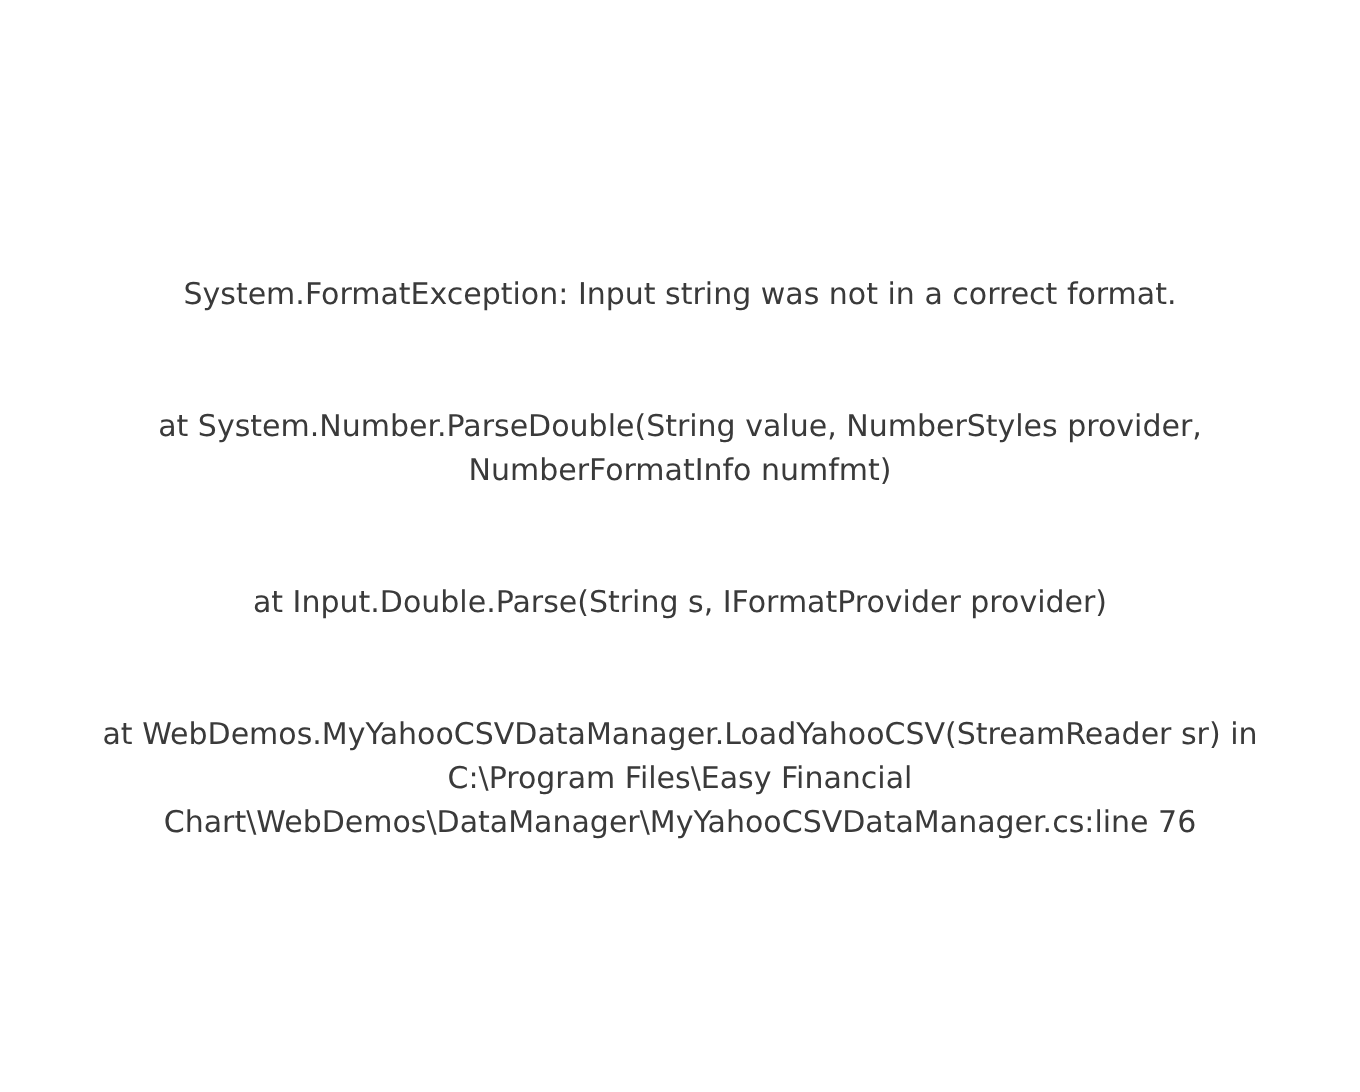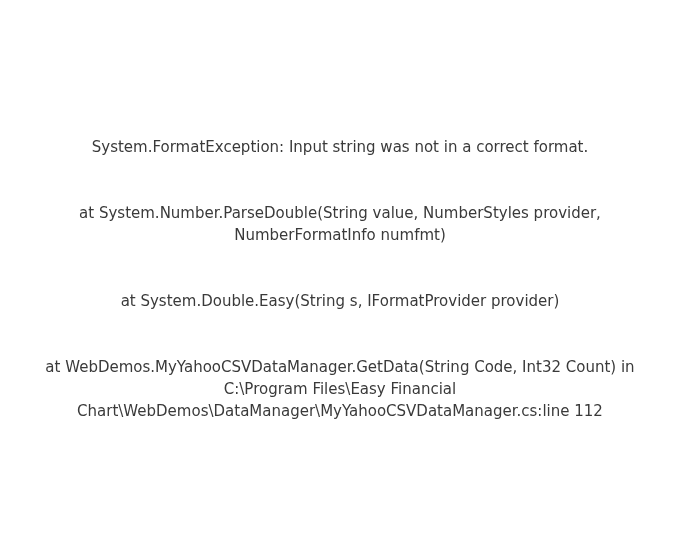--- a/index.html
+++ b/index.html
@@ -38,19 +38,19 @@
     display: block;
   }
 </style>
 </head>
 <body>
 
 <div class="page">
   <div class="error-block">
     <span class="error-line">System.FormatException: Input string was not in a correct format.</span>
     <span class="error-line">at System.Number.ParseDouble(String value, NumberStyles provider, NumberFormatInfo numfmt)</span>
-    <span class="error-line">at System.Double.Easy(String s, IFormatProvider provider)</span>
-    <span class="error-line">at WebDemos.MyYahooCSVDataManager.GetData(String Code, Int32 Count) in C:\Program Files\Easy Financial Chart\WebDemos\DataManager\MyYahooCSVDataManager.cs:line 112</span>
+    <span class="error-line">at Input.Double.Parse(String s, IFormatProvider provider)</span>
+    <span class="error-line">at WebDemos.MyYahooCSVDataManager.LoadYahooCSV(StreamReader sr) in C:\Program Files\Easy Financial Chart\WebDemos\DataManager\MyYahooCSVDataManager.cs:line 76</span>
     
     
     
   </div>
 </div>
 
 </body></html>

